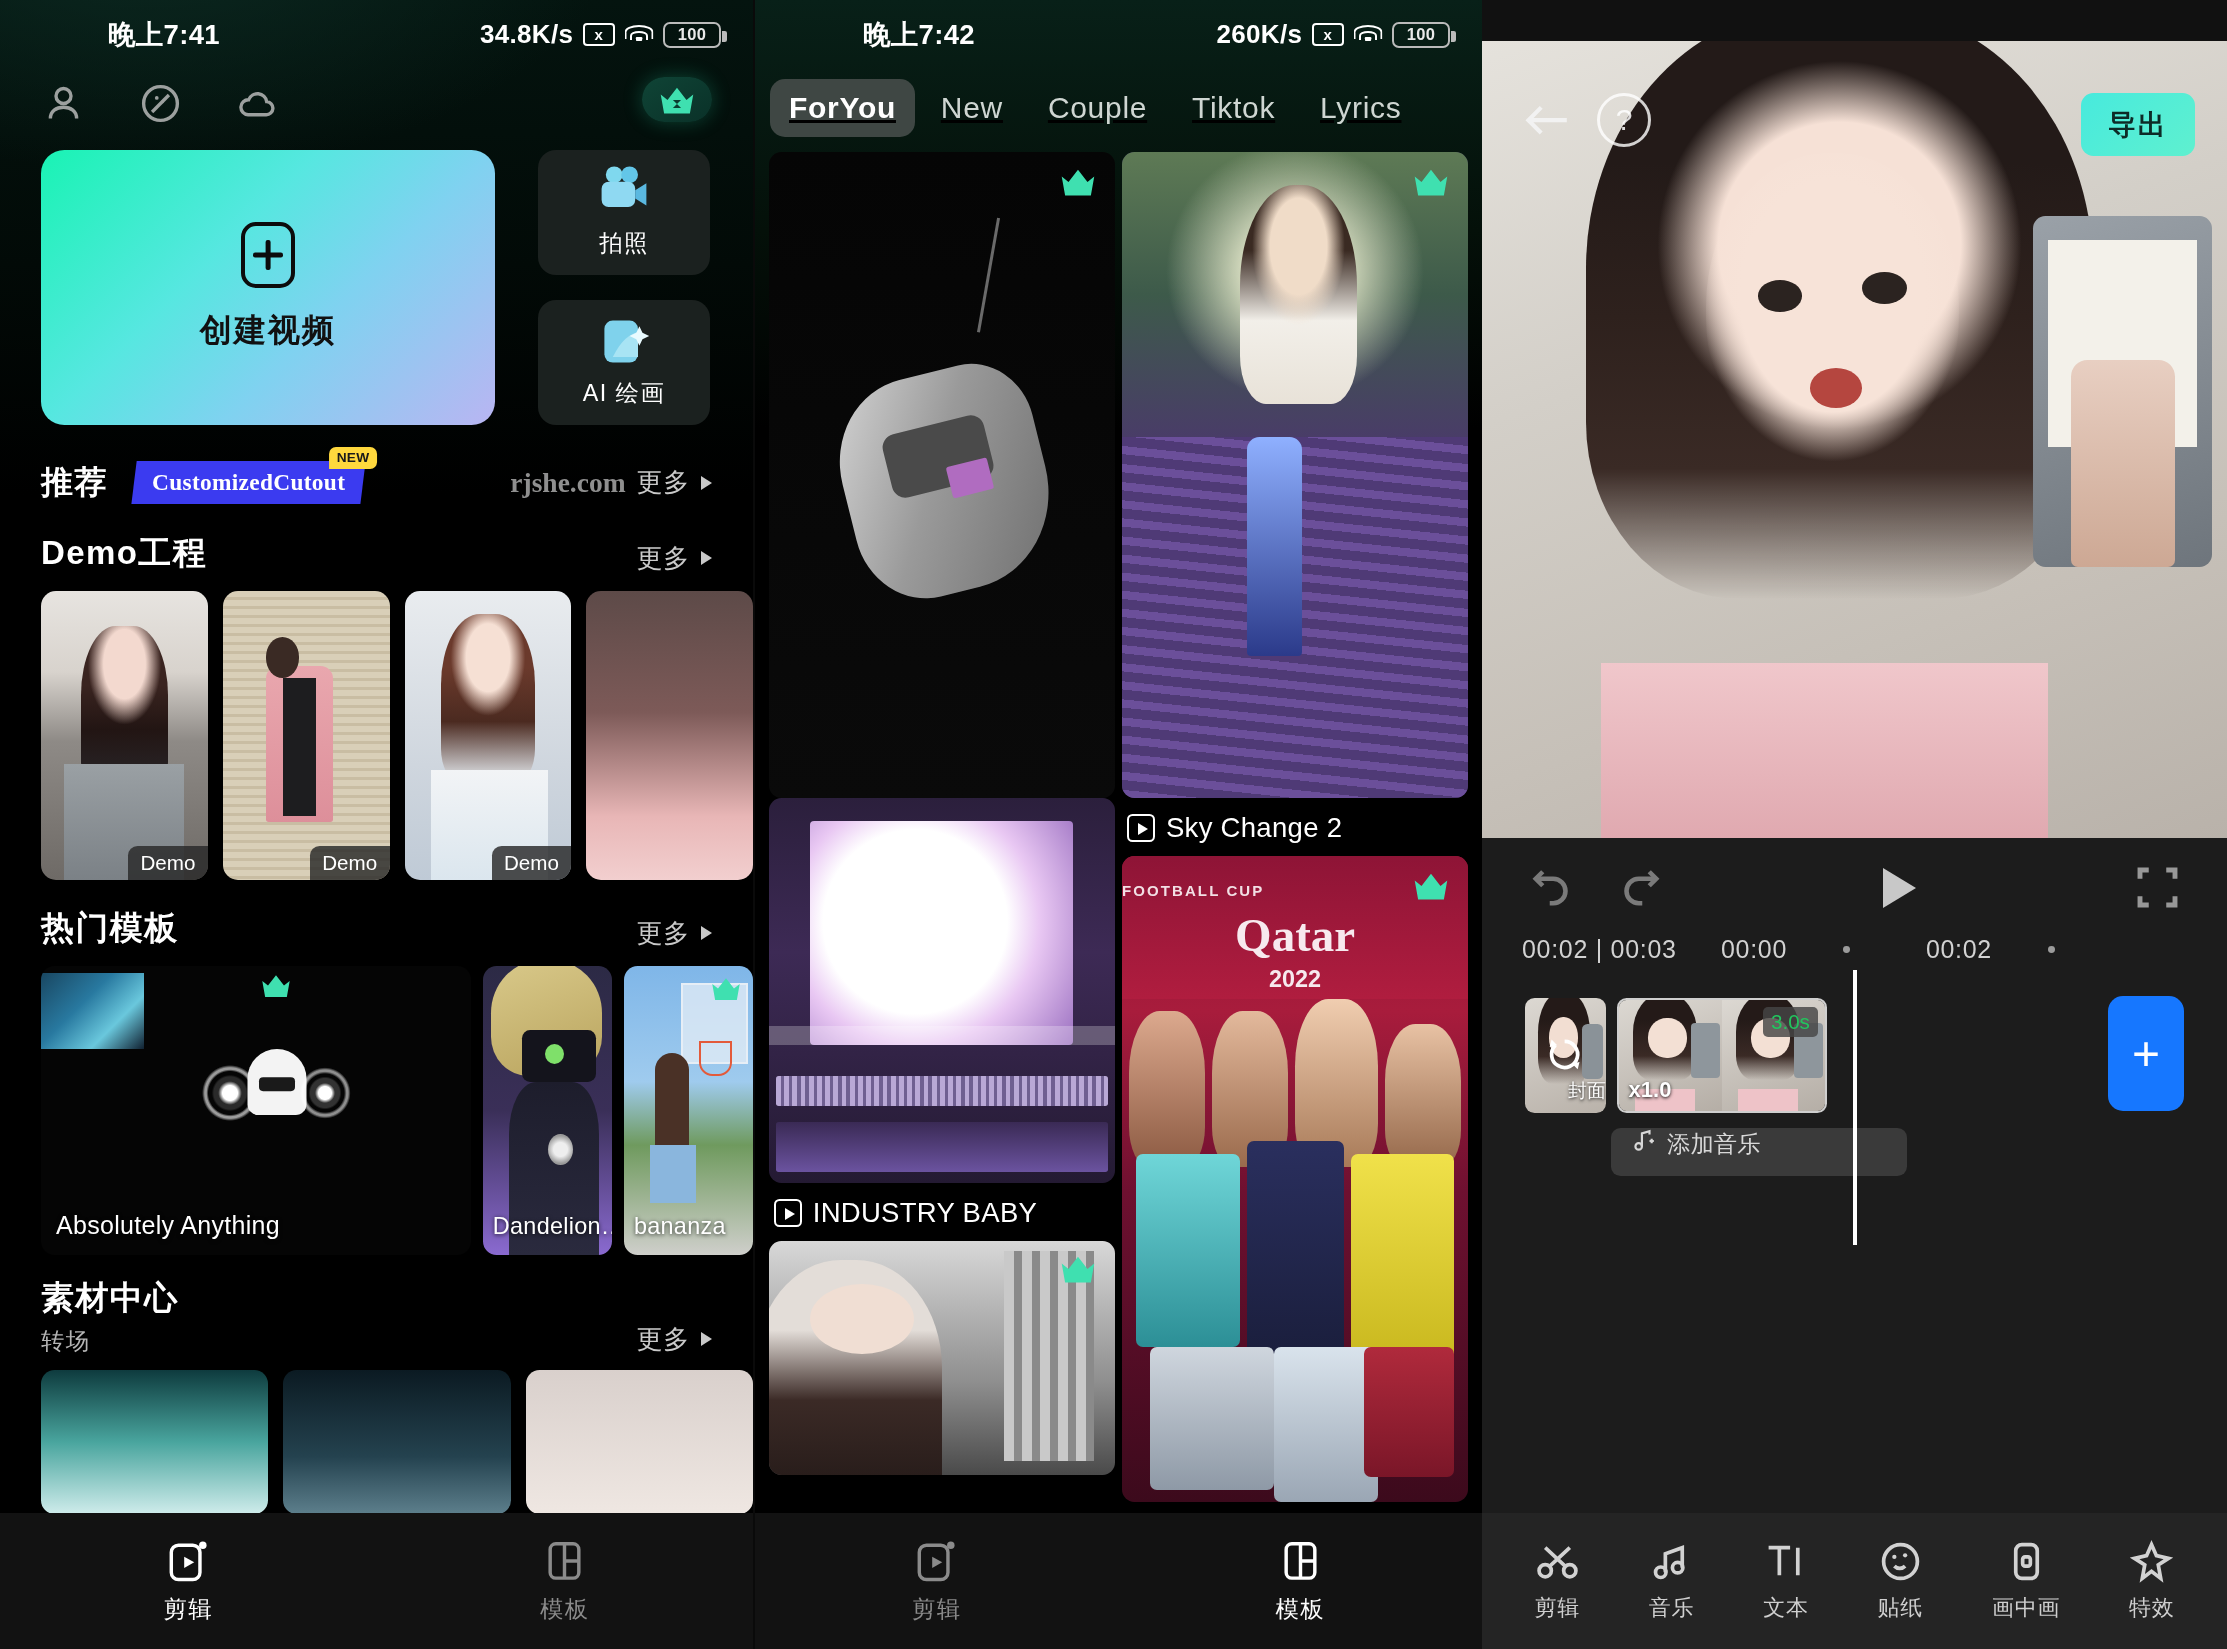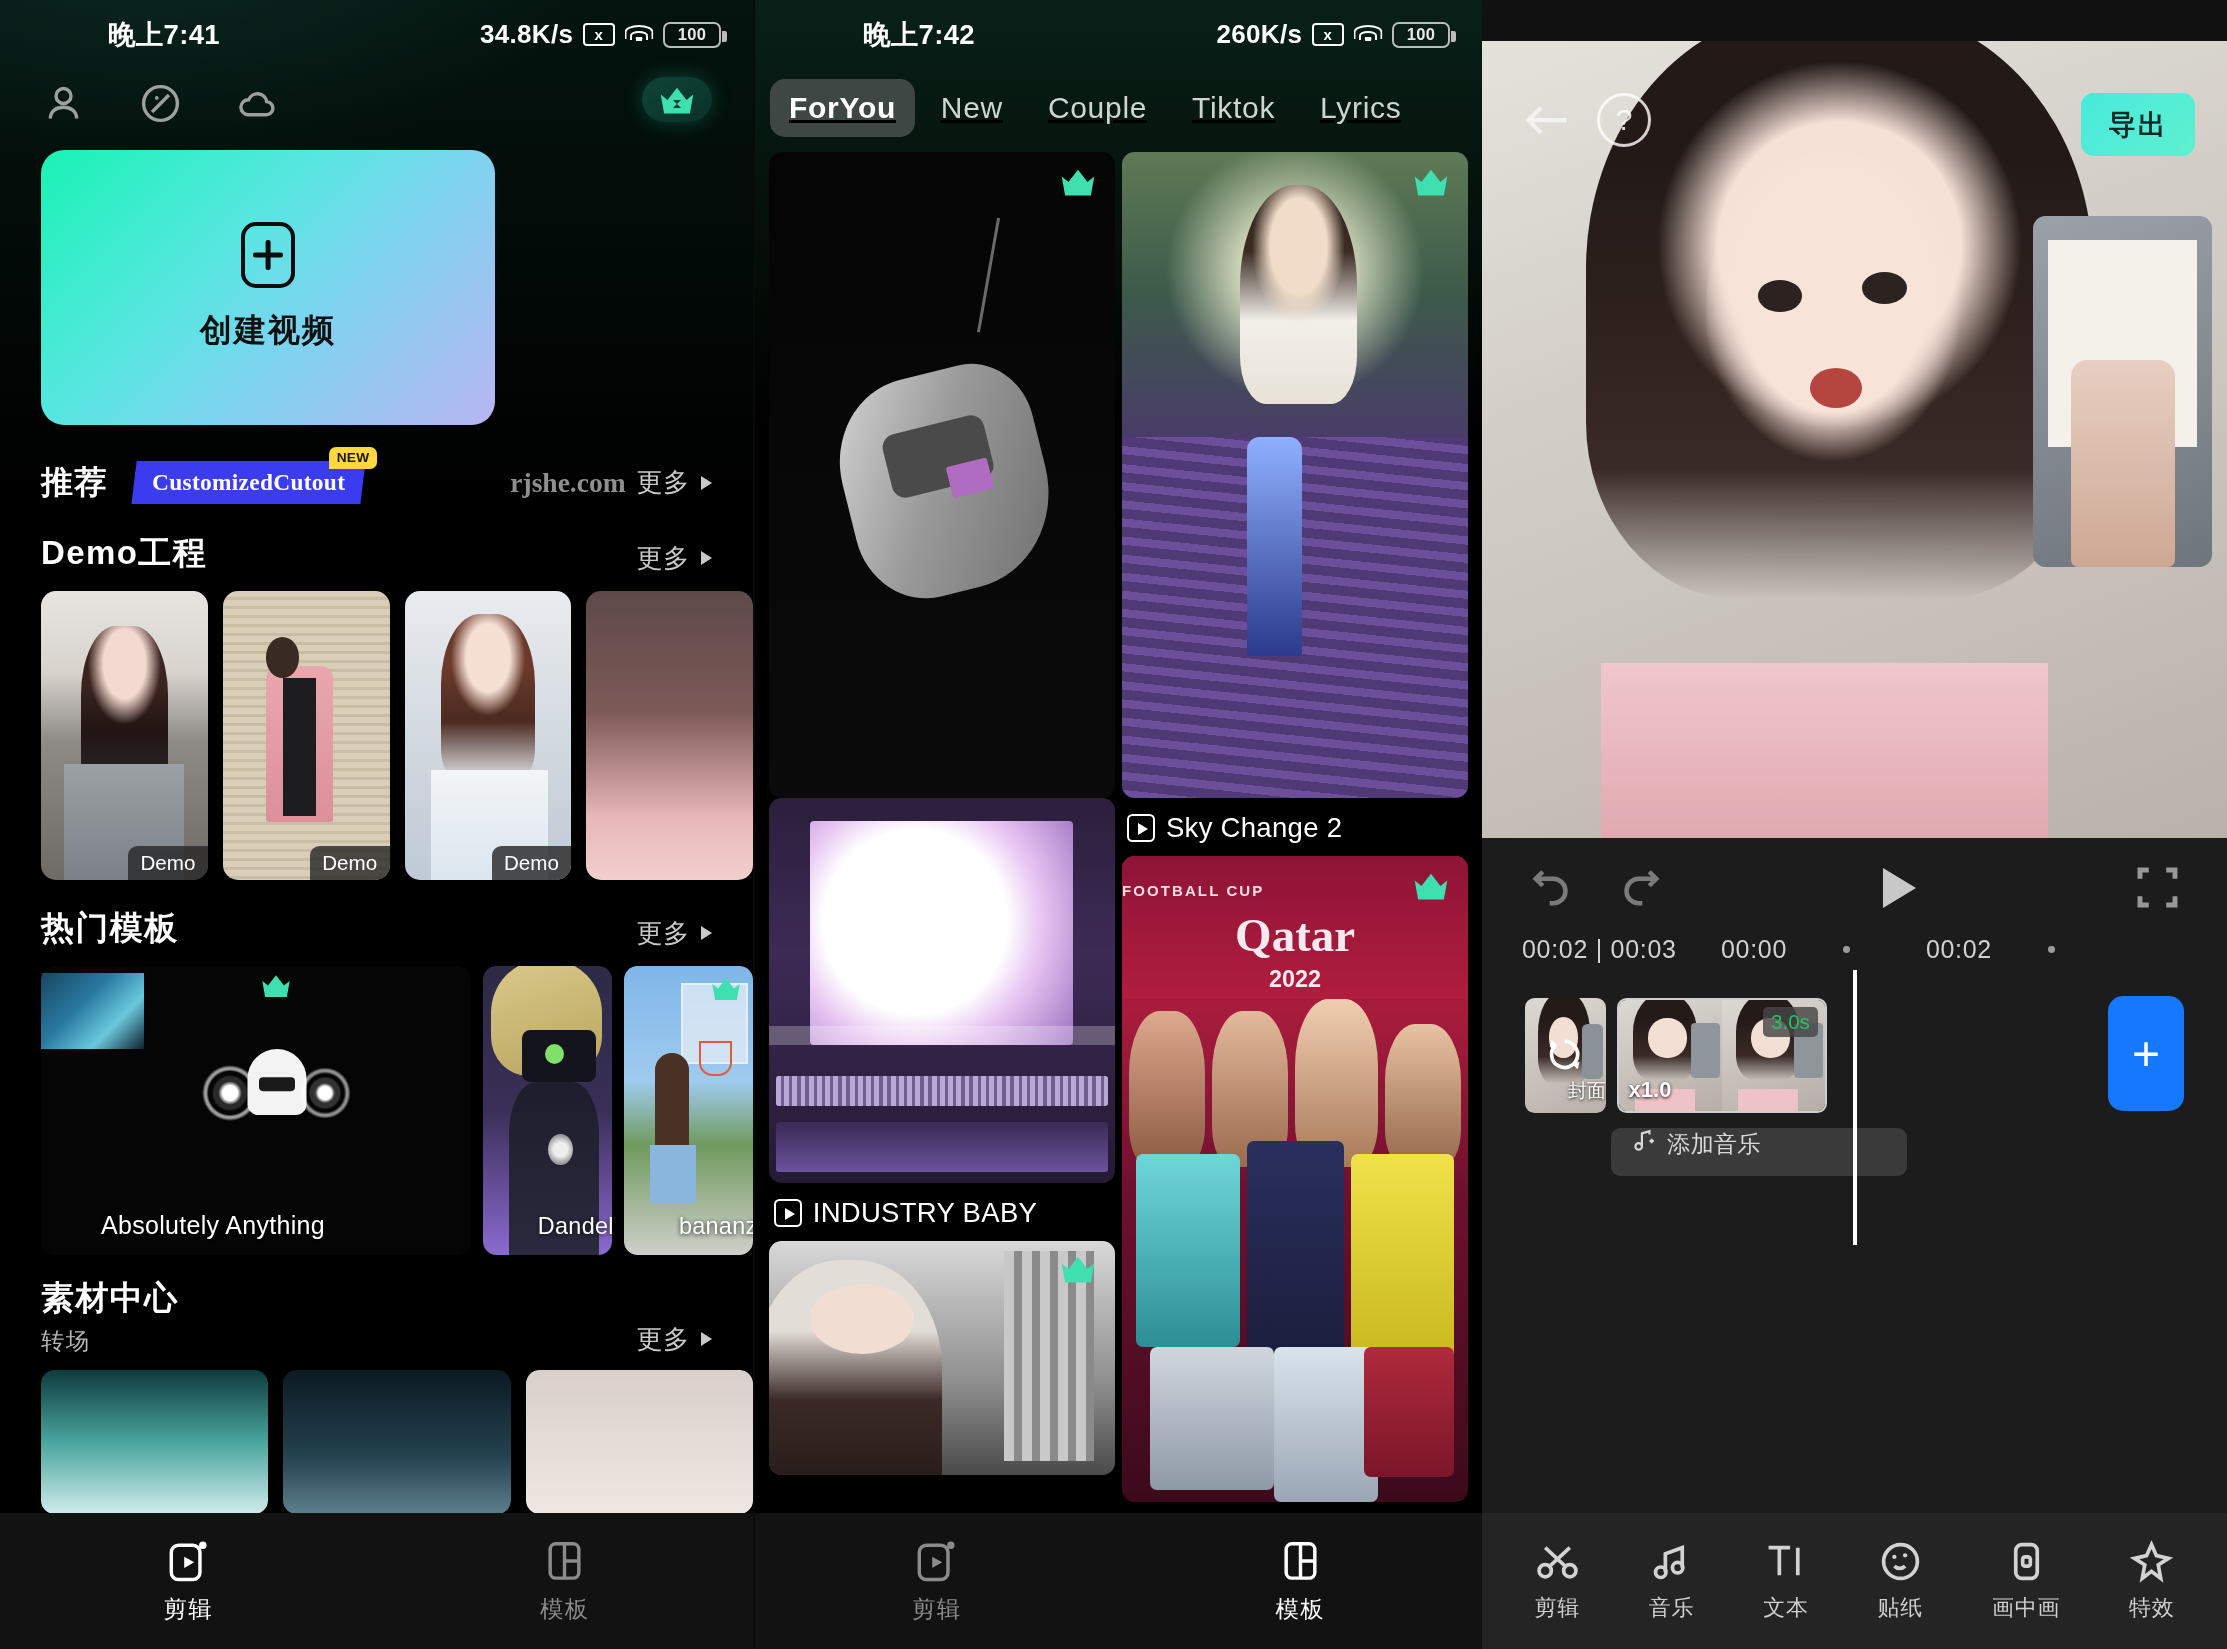--- a/index.html
+++ b/index.html
@@ -98,21 +98,21 @@
   .demo-card{ width:170px;height:289px;border-radius:15px;overflow:hidden;position:relative;}
   .demo-card .ph{ position:absolute; inset:0; }
   .demo-tag{ position:absolute;right:0;bottom:0;background:rgba(40,40,40,.82);
      color:#fff;font-size:20.6px;padding:4.8px 12.4px;border-radius:9.6px 0 0 0;}
 
   .tpl-row{ display:flex;gap:12.4px;padding:4.1px 0 0 41px;align-items:flex-start;}
   .tpl-wide{ width:481px;height:289px;border-radius:13.7px;position:relative;overflow:hidden;
              background:#050505;}
   .tpl-card{ width:144px;height:289px;border-radius:13.7px;position:relative;overflow:hidden;}
   .tpl-name{ position:absolute;left:15px;bottom:15px;color:#fff;font-size:25px;
-             text-shadow:0 1.4px 4.1px rgba(0,0,0,.8); letter-spacing:0.3px;margin-left:45px;}
+             text-shadow:0 1.4px 4.1px rgba(0,0,0,.8); letter-spacing:0.3px;}
   .tpl-name.sm{ font-size:23.4px;left:9.6px;}
   .crown-badge{ position:absolute; right:11px; top:9.6px; width:32px;height:25px;}
 
   .mat-row{ display:flex;gap:15px;padding:2.7px 0 0 41px;}
   .mat-card{ width:234px;height:144px;border-radius:13.7px;overflow:hidden;position:relative;}
 
   .navbar{
     position:absolute;left:0;right:0;bottom:0;height:137px;background:#121212;
     display:flex;align-items:center;justify-content:space-around;
   }
@@ -235,20 +235,43 @@
               <path d="M11 11h6l-3 3 3 3h-6l3-3z" fill="#0b3e31"></path>
             </svg>
         </span>
       </div>
 
       <div class="hero-row">
         <div class="create-card">
           <span class="plus-ico"></span>
           <span class="create-label">创建视频</span>
         </div>
+        <div class="side-col">
+          <div class="side-btn">
+            <span class="ic">
+              <svg viewBox="0 0 40 34">
+                  <circle cx="13" cy="7" r="6" fill="#7fd8ee"></circle>
+                  <circle cx="24" cy="7" r="6" fill="#63c6e8"></circle>
+                  <rect x="4" y="12" width="24" height="18" rx="5" fill="#8fd9f2"></rect>
+                  <path d="M28 18l8-5v16l-8-5z" fill="#5ab8e0"></path>
+                </svg>
+            </span>
+            <span>拍照</span>
+          </div>
+          <div class="side-btn">
+            <span class="ic">
+              <svg viewBox="0 0 40 38">
+                  <rect x="6" y="4" width="24" height="30" rx="6" fill="#7fd2ec"></rect>
+                  <path d="M12 30c6-12 12-16 18-18v18z" fill="#a8e4f4"></path>
+                  <path d="M31 8l2.2 4.6L38 15l-4.8 2.4L31 22l-2.2-4.6L24 15l4.8-2.4z" fill="#e9fbff"></path>
+                </svg>
+            </span>
+            <span>AI 绘画</span>
+          </div>
+        </div>
       </div>
 
       <div class="rec-row">
         <span class="rec-title">推荐</span>
         <span class="cc-badge">
           <span>CustomizedCutout</span>
           <span class="new-tag">NEW</span>
         </span>
         <span class="rec-right">
           <span class="wm">rjshe.com</span>

